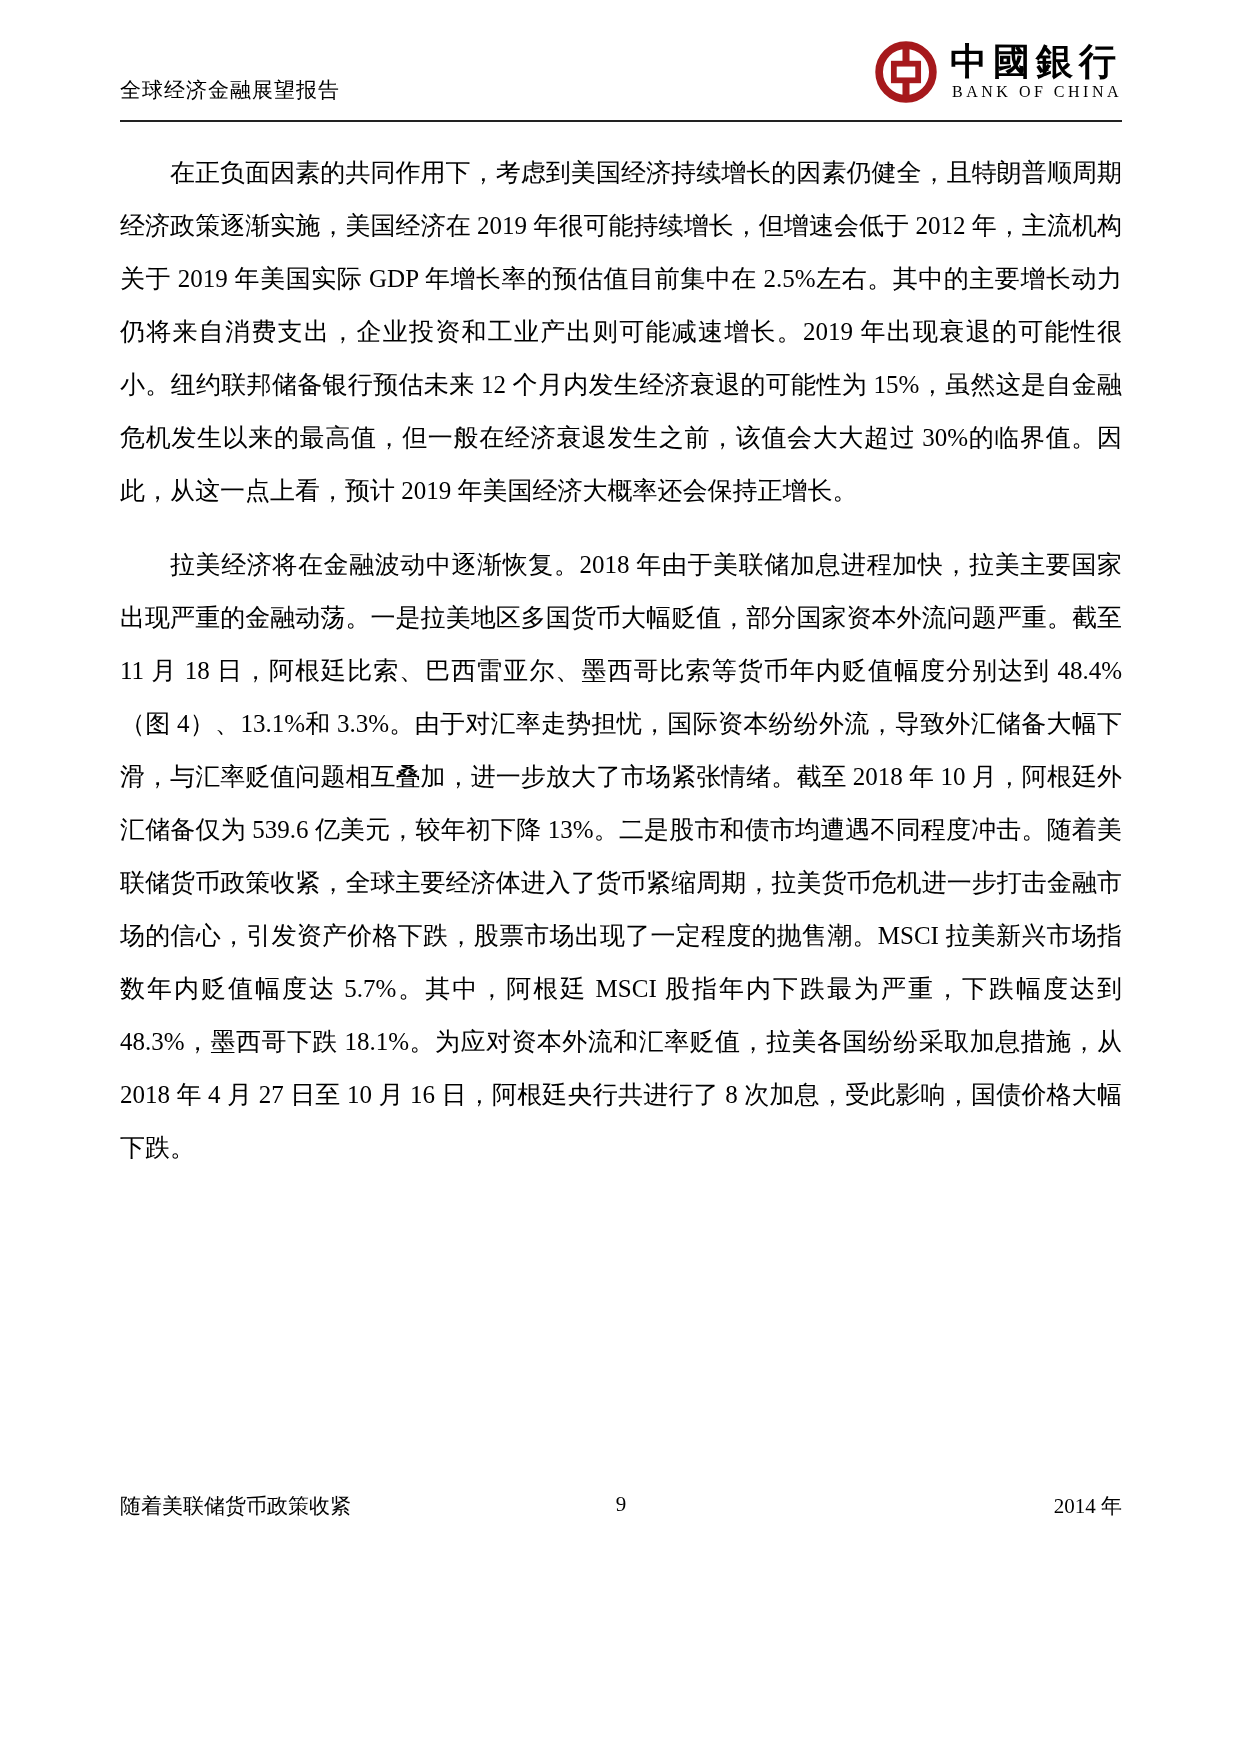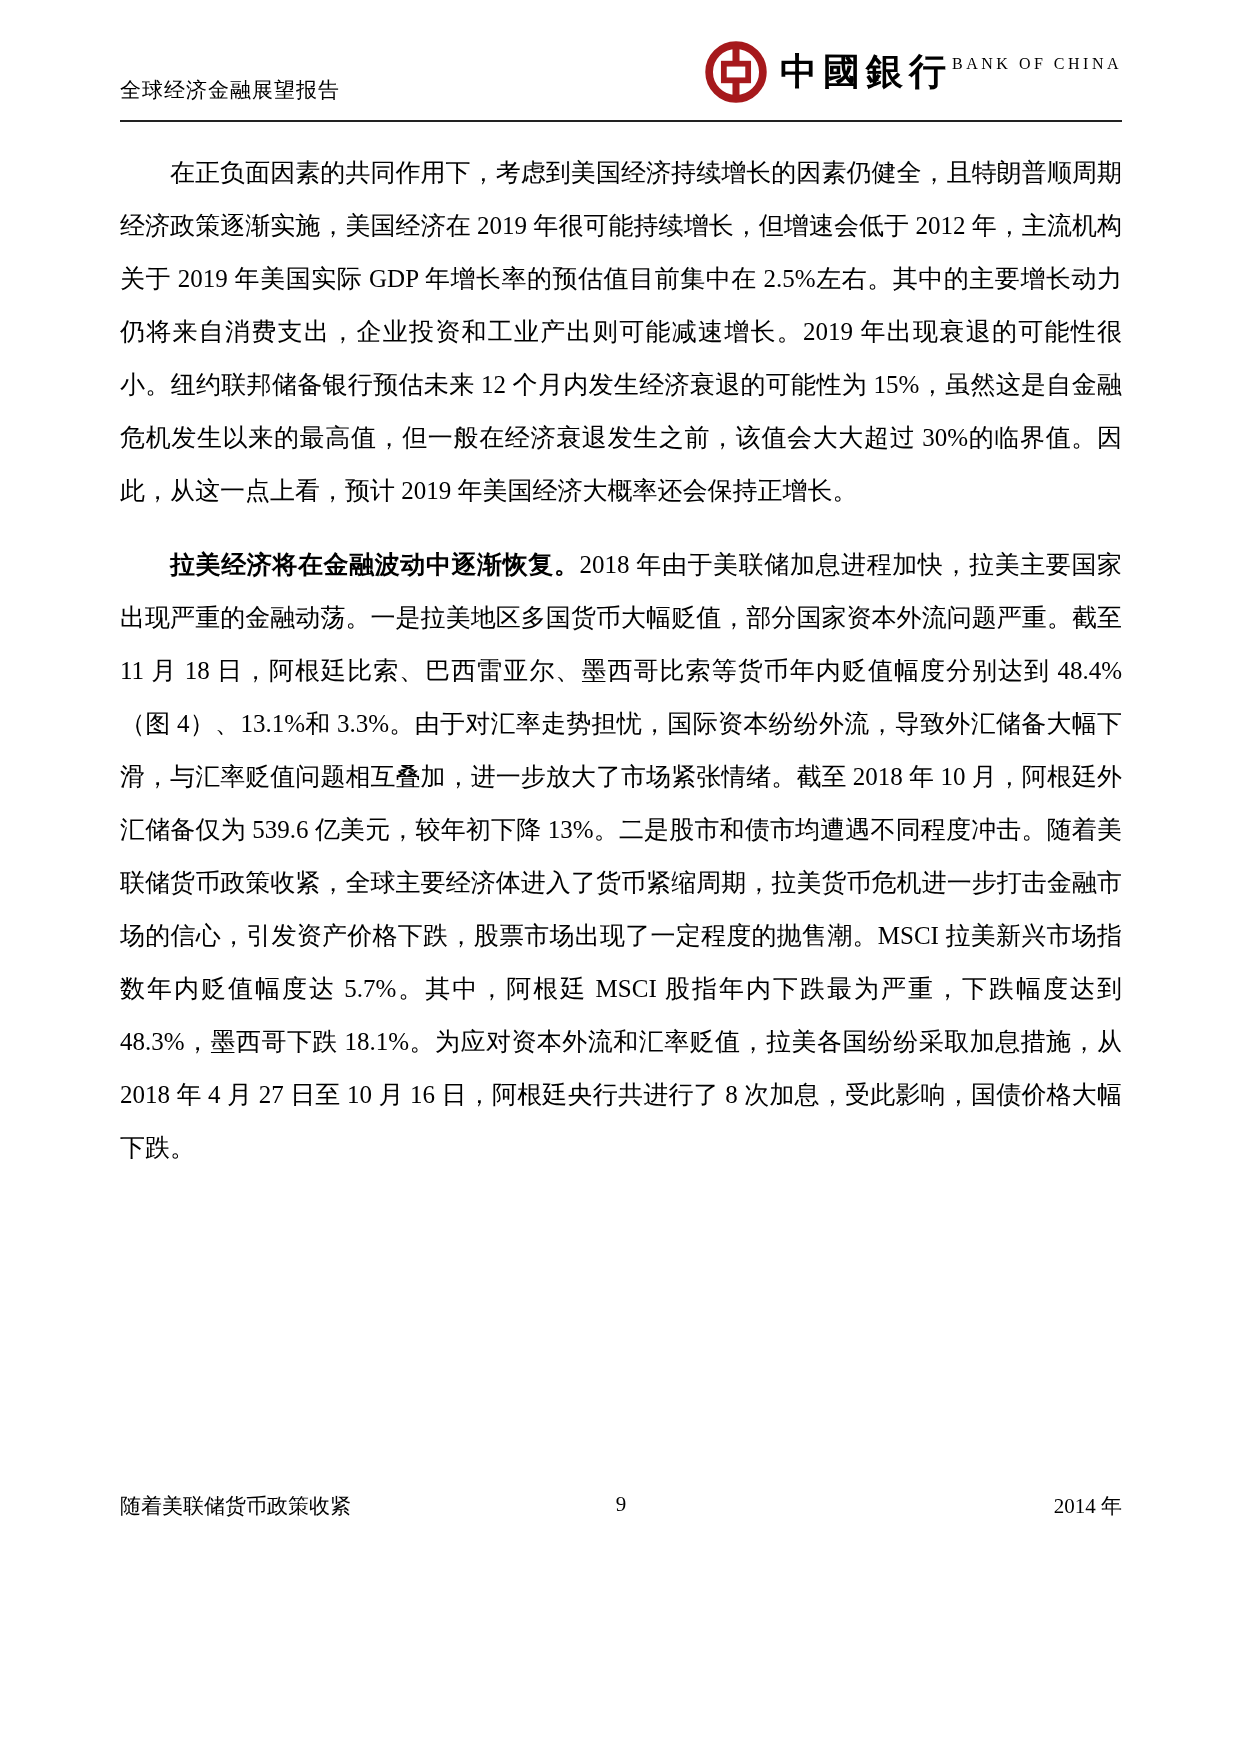--- a/index.html
+++ b/index.html
@@ -34,21 +34,21 @@
     letter-spacing: 1px;
     padding-bottom: 2px;
   }
   .logo {
     display: flex;
     align-items: center;
     gap: 12px;
     padding-bottom: 2px;
   }
   .logo-emblem { width: 64px; height: 64px; display: block; }
-  .logo-text { display: flex; align-items: flex-start; }
+  .logo-text { display: flex; flex-direction: column; align-items: flex-end; }
   .logo-cn {
     font-size: 37px;
     font-weight: bold;
     letter-spacing: 6px;
     line-height: 1.05;
     white-space: nowrap;
   }
   .logo-en {
     font-size: 16px;
     letter-spacing: 3.5px;
@@ -57,21 +57,21 @@
   }
   
   .doc-body {
     margin-top: 24px;
     font-size: 25px;
     line-height: 53px;
     text-align: justify;
   }
   .doc-body p { margin-bottom: 21px; }
   .doc-body p.indent { text-indent: 2em; }
-  .bold-lead { font-weight: bold; }
+  .bold-lead { font-weight: normal; }
   
   .footer {
     position: absolute;
     left: 120px;
     right: 118px;
     top: 1492px;
     display: flex;
     justify-content: space-between;
     align-items: baseline;
     font-size: 21px;

